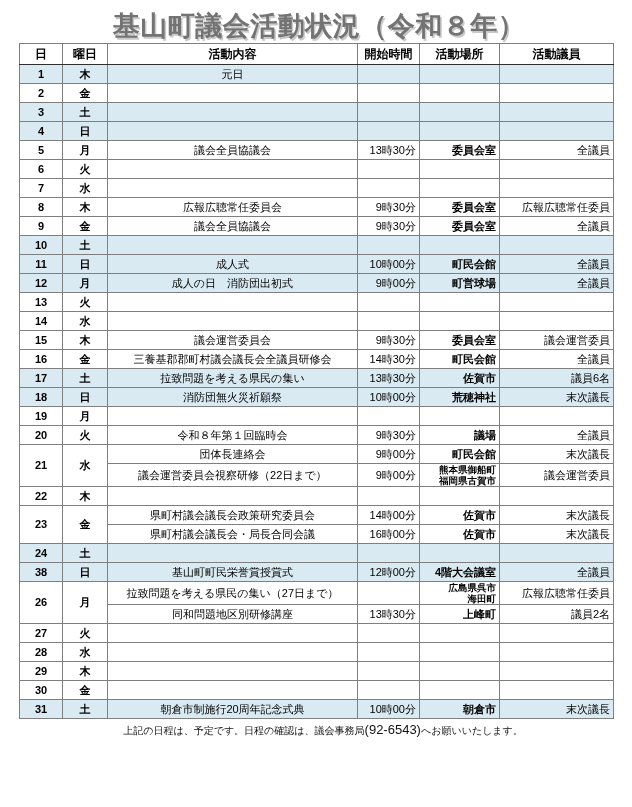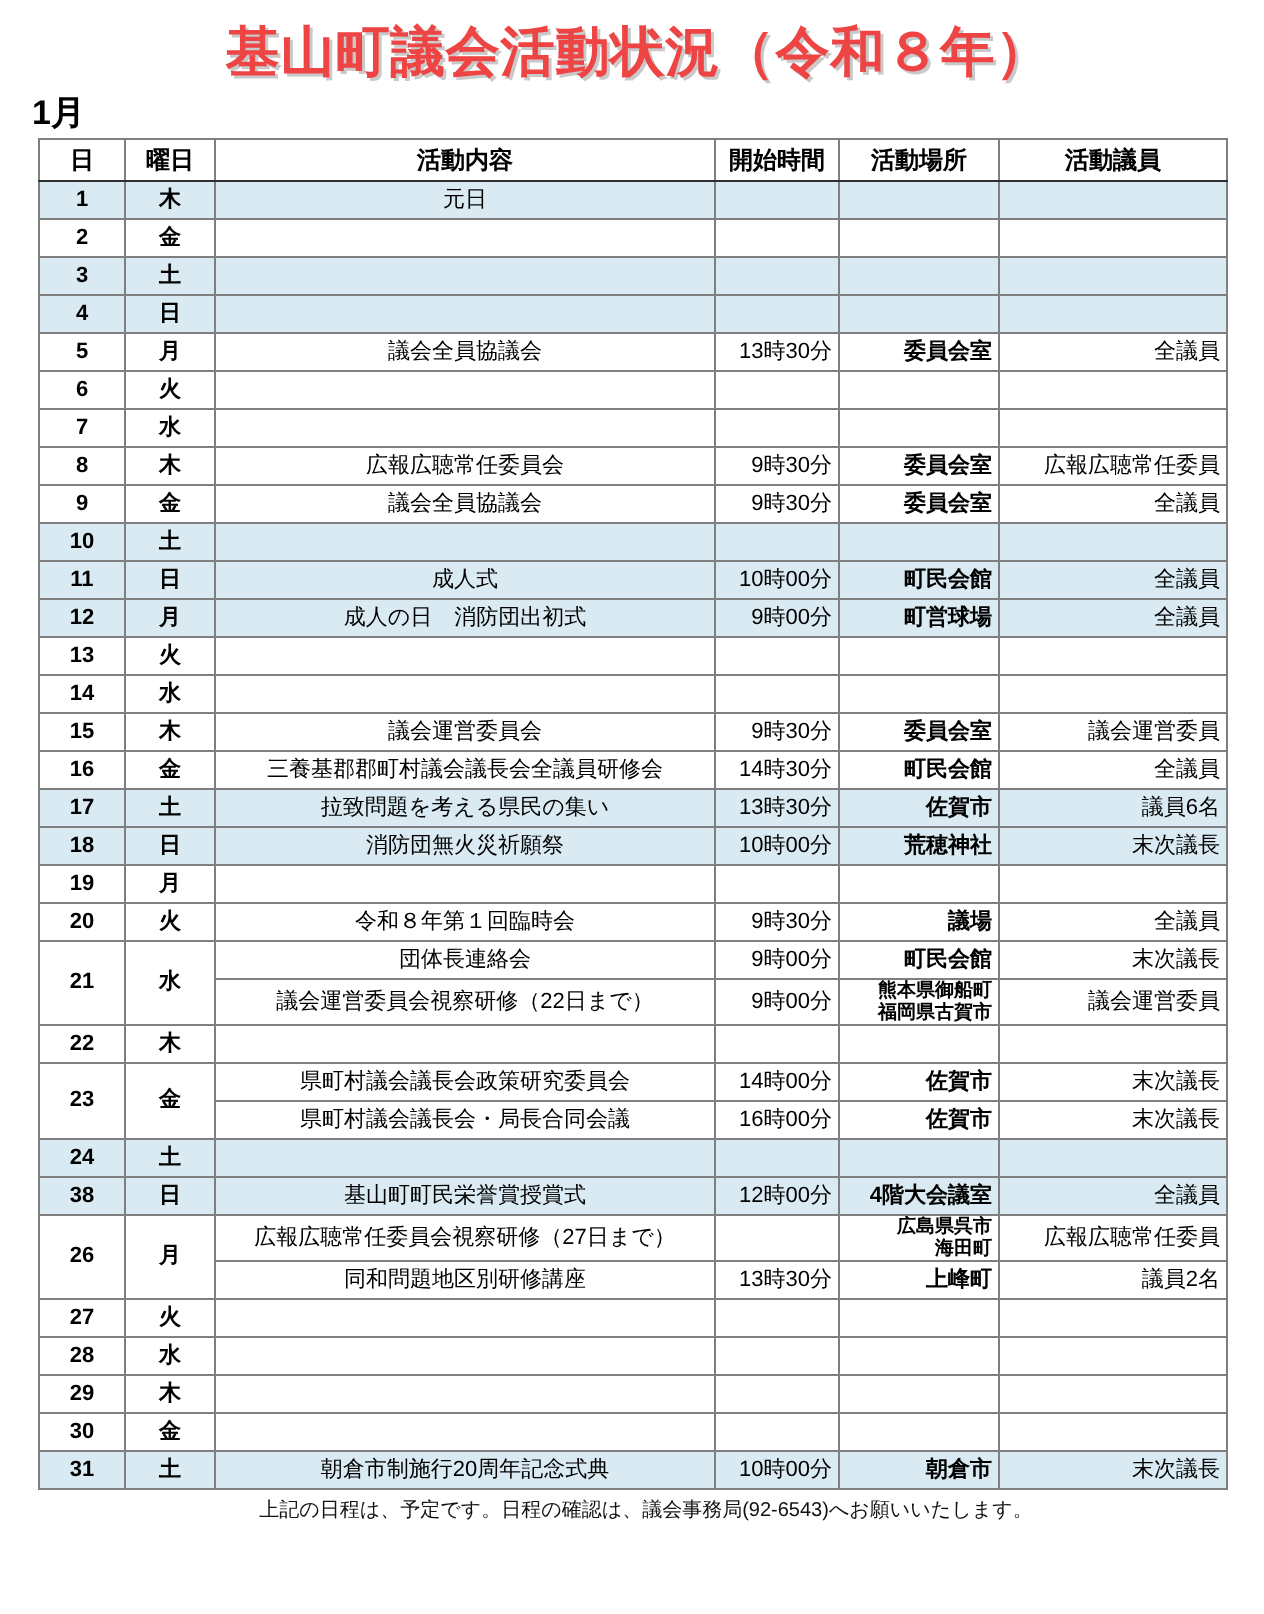--- a/index.html
+++ b/index.html
@@ -23,21 +23,21 @@
     padding: 0;
   }
   .title {
     text-align: center;
     font-size: 27px;
     font-weight: bold;
     letter-spacing: 0.5px;
     margin: 9px 0 0 0;
     padding: 0 0 0 6px;
     line-height: 34px;
-    color: #ef4444;
+    color: #737373;
     text-shadow: 1.5px 1.5px 0 #c9c9c9;
     white-space: nowrap;
   }
   .month {
     font-size: 17px;
     font-weight: bold;
     margin: 4px 0 2px 16px;
     line-height: 20px;
     letter-spacing: 0px;
   }
@@ -103,30 +103,29 @@
   tr.sub-first > td.memb { border-bottom: 1px solid #7f7f7f; }
 
   .footnote {
     text-align: center;
     font-size: 10px;
     line-height: 13px;
     margin: 4px 0 0 0;
     padding-left: 14px;
     color: #111111;
   }
-  .footnote .tel { font-size: 10px; }
+  .footnote .tel { font-size: 13px; }
 </style>
 </head>
 <body>
 
 <div class="page">
 
   <div class="title">基山町議会活動状況（令和８年）</div>
 
-  <div class="month">1月</div>
 
   <table class="sched">
     <colgroup>
       <col class="c-day">
         <col class="c-dow">
         <col class="c-act">
       <col class="c-time">
         <col class="c-place">
         <col class="c-memb">
     </colgroup>
@@ -349,21 +348,21 @@
           <td class="day">38</td>
           <td class="dow">日</td>
           <td class="act">基山町町民栄誉賞授賞式</td>
           <td class="time">12時00分</td>
           <td class="place">4階大会議室</td>
           <td class="memb">全議員</td>
         </tr>
         <tr class=" sub-first">
           <td class="day" rowspan="2">26</td>
           <td class="dow" rowspan="2">月</td>
-          <td class="act">広報広聴常任委員会視察研修（27日まで）</td>
+          <td class="act">拉致問題を考える県民の集い（27日まで）</td>
           <td class="time"></td>
           <td class="place two-line">広島県呉市<br>海田町</td>
           <td class="memb">広報広聴常任委員</td>
         </tr>
         <tr>
           <td class="act">同和問題地区別研修講座</td>
           <td class="time">13時30分</td>
           <td class="place">上峰町</td>
           <td class="memb">議員2名</td>
         </tr>

